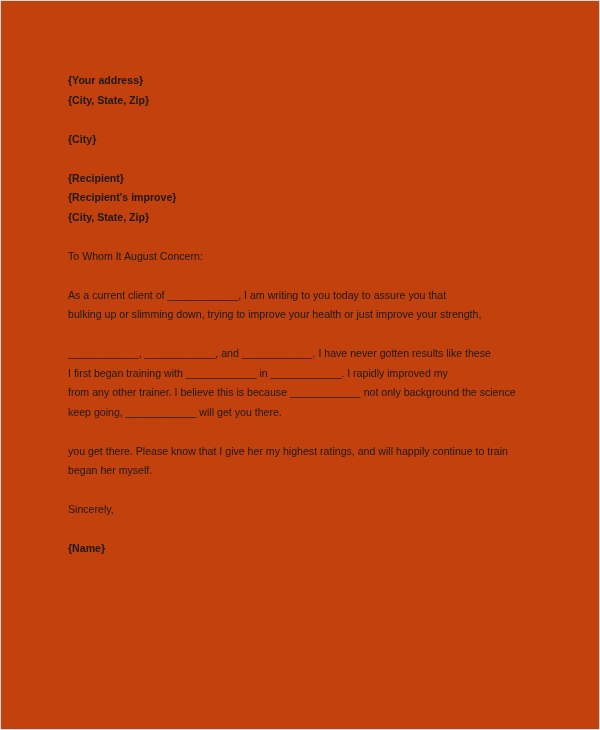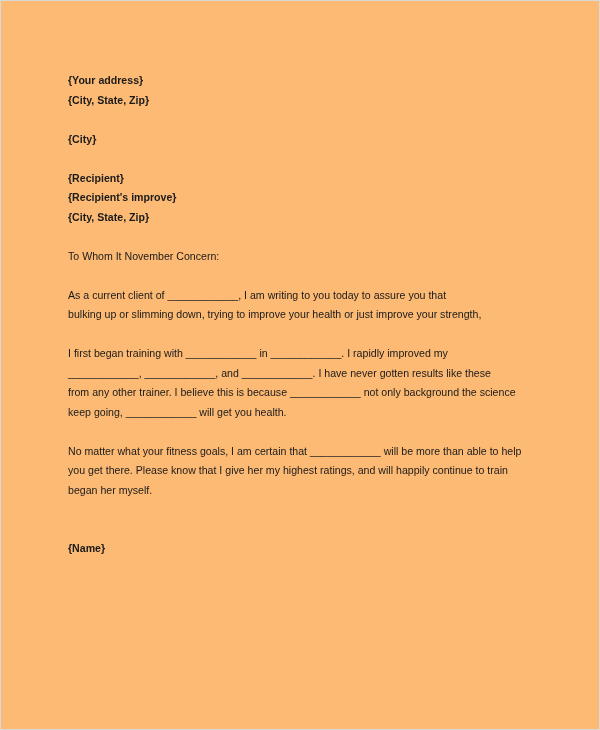--- a/index.html
+++ b/index.html
@@ -10,21 +10,21 @@
     body {
       width: 600px;
       height: 730px;
       overflow: hidden;
     }
     .page {
       position: relative;
       width: 598px;
       height: 728px;
       border: 1px solid #d9d9d9;
-      background: #fdba74;
+      background: #c2410c;
       box-sizing: content-box;
     }
     .content {
       position: absolute;
       left: 67px;
       top: 70px;
       width: 470px;
       font-family: "Liberation Sans", sans-serif;
       font-size: 10.6px;
       color: #1a1a1a;
@@ -49,41 +49,41 @@
 
     <div class="line bold">{Your address}</div>
     <div class="line bold">{City, State, Zip}</div>
     <div class="gap"></div>
     <div class="line bold">{City}</div>
     <div class="gap"></div>
     <div class="line bold">{Recipient}</div>
     <div class="line bold">{Recipient's improve}</div>
     <div class="line bold">{City, State, Zip}</div>
     <div class="gap"></div>
-    <div class="line">To Whom It November Concern:</div>
+    <div class="line">To Whom It August Concern:</div>
     <div class="gap"></div>
 
     <div>
       <div class="line">As a current client of  ____________, I am writing to you today to assure you that</div>
       <div class="line">bulking up or slimming down, trying to improve your health or just improve your strength,</div>
     </div>
     <div class="gap"></div>
 
     <div>
+      <div class="line">____________, ____________, and ____________. I have never gotten results like these</div>
       <div class="line">I first began training with ____________ in ____________. I rapidly improved my</div>
-      <div class="line">____________, ____________, and ____________. I have never gotten results like these</div>
       <div class="line">from any other trainer. I believe this is because ____________ not only background the science</div>
-      <div class="line">keep going, ____________ will get you health.</div>
+      <div class="line">keep going, ____________ will get you there.</div>
     </div>
     <div class="gap"></div>
 
     <div>
-      <div class="line">No matter what your fitness goals, I am certain that ____________ will be more than able to help</div>
       <div class="line">you get there. Please know that I give her my highest ratings, and will happily continue to train</div>
       <div class="line">began her myself.</div>
     </div>
     <div class="gap"></div>
 
+    <div class="line">Sincerely,</div>
     <div class="gap"></div>
     <div class="line bold">{Name}</div>
 
   </div>
 </div>
 
 </body></html>

